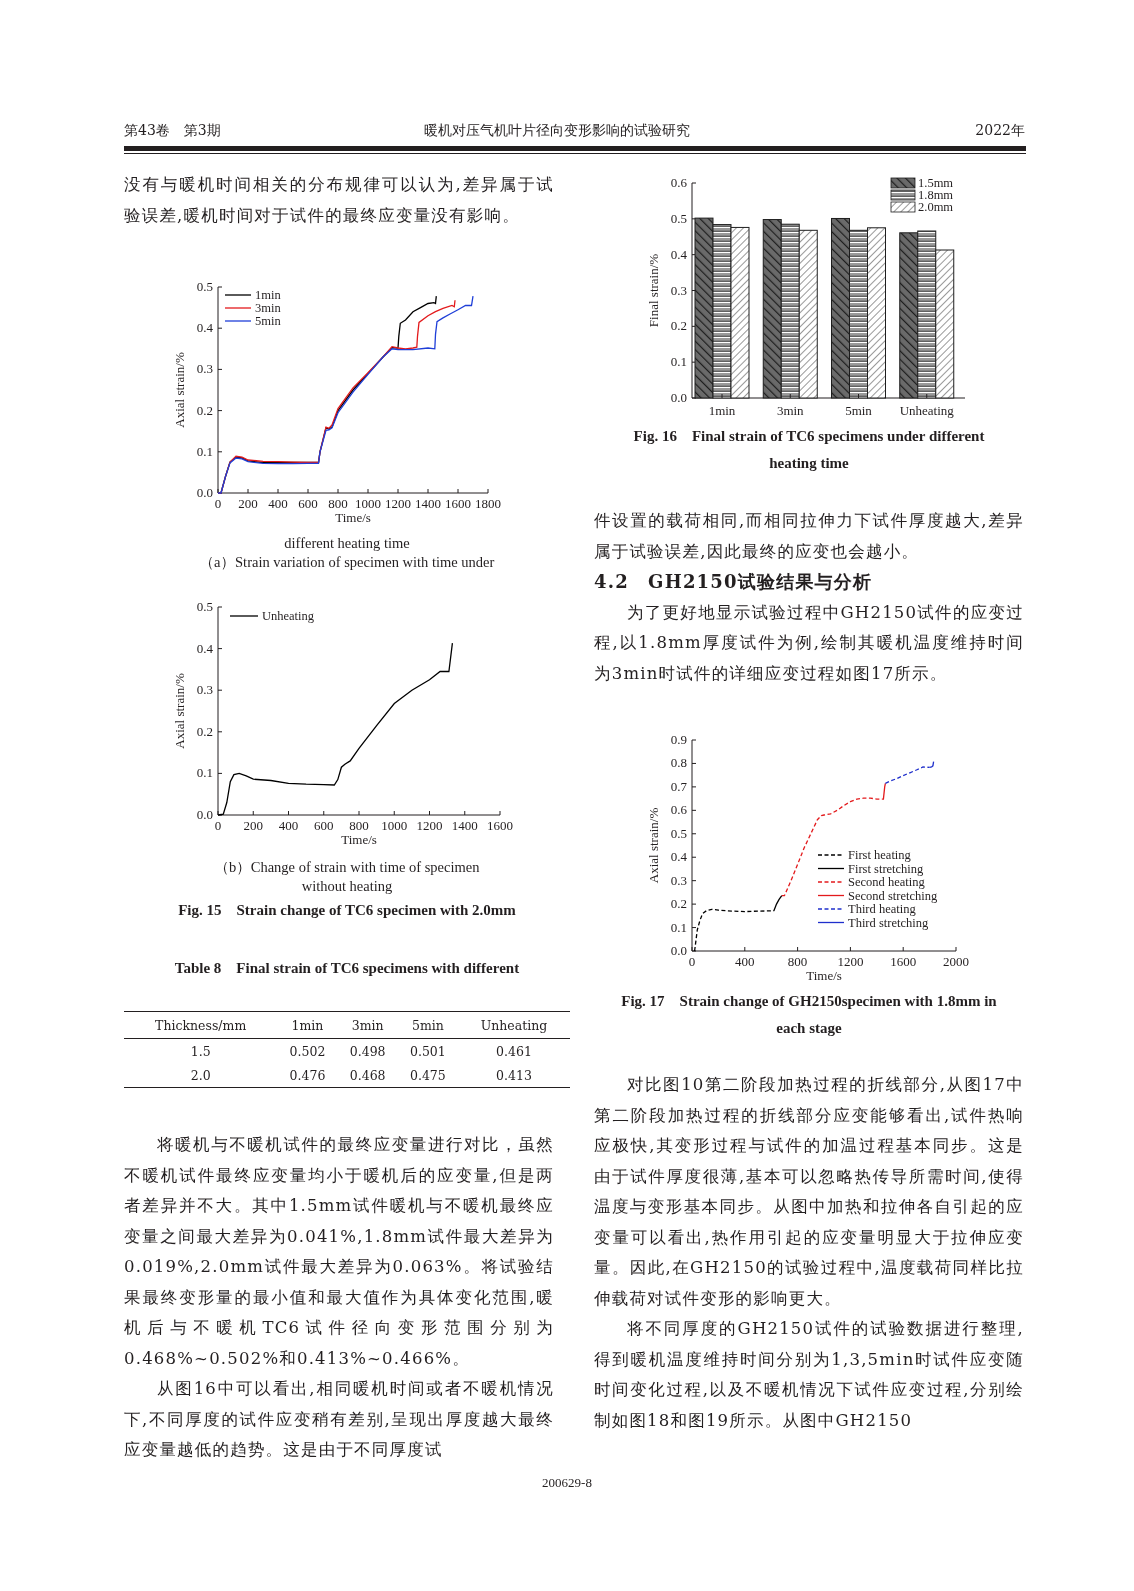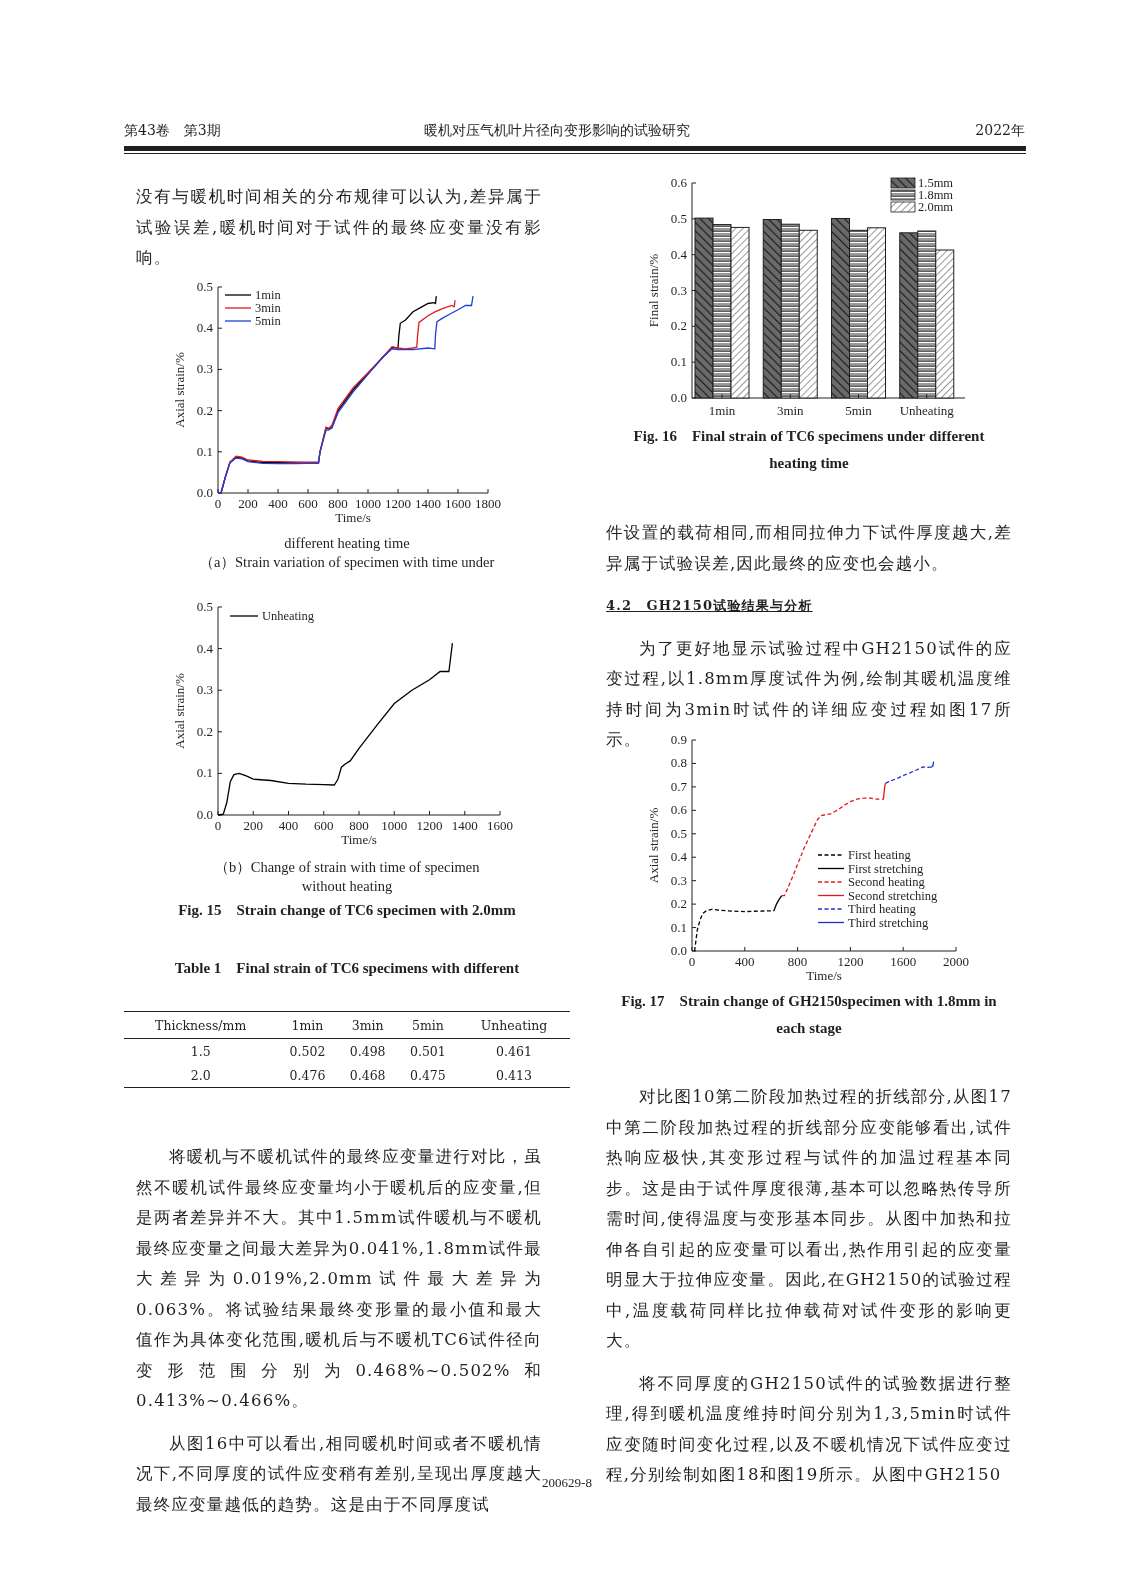--- a/index.html
+++ b/index.html
@@ -6,30 +6,30 @@
   body { width: 1134px; height: 1591px; position: relative; overflow: hidden;
          font-family: "DejaVu Serif", "Liberation Serif", serif; color: #231f20; }
   .abs { position: absolute; }
   .header { left: 124px; top: 120px; width: 902px; height: 26px; font-size: 14px; }
   .header .left { position: absolute; left: 0; top: 2px; }
   .header .center { position: absolute; left: 300px; top: 2px; }
   .header .right { position: absolute; right: 1px; top: 2px; }
   .rule-thick { left: 124px; top: 146px; width: 902px; height: 5px; background: #231f20; }
   .rule-thin { left: 124px; top: 153px; width: 902px; height: 1px; background: #231f20; }
   .para { font-size: 16.5px; line-height: 30.5px; letter-spacing: 1.2px; text-align: justify; }
-  .para p { margin: 12px; }
+  .para p { margin: 0; }
   .indent { text-indent: 2em; }
   .caption { font-family: "Liberation Serif", serif; font-size: 14.5px; text-align: center; line-height: 19px; }
   .figcap { font-family: "Liberation Serif", serif; font-weight: bold; font-size: 15px; text-align: center; line-height: 27px; }
   svg text { font-family: "Liberation Serif", serif; }
   table.t1 { border-collapse: collapse; width: 446px; font-family: "DejaVu Serif", serif; font-size: 12.5px; }
   table.t1 th { font-weight: normal; padding: 6px 0 5px 0; border-top: 1.5px solid #231f20; border-bottom: 1px solid #231f20; text-align: center; }
   table.t1 td { text-align: center; padding: 5px 0 4px 0; }
   table.t1 tr.last td { border-bottom: 1.5px solid #231f20; }
-  .h42 { font-weight: bold; font-size: 13px; font-family: "DejaVu Serif", serif; text-decoration: underline; }
+  .h42 { font-weight: bold; font-size: 18px; font-family: "DejaVu Serif", serif; }
   .footer { left: 0; width: 1134px; top: 1475px; text-align: center; font-size: 13px; font-family: "Liberation Serif", serif; }
 </style>
 </head>
 <body>
 
 <div class="abs header">
   <span class="left">第43卷　第3期</span>
   <span class="center">暖机对压气机叶片径向变形影响的试验研究</span>
   <span class="right">2022年</span>
 </div>
@@ -131,21 +131,21 @@
     <line x1="70" y1="21" x2="98" y2="21" stroke="#000000" stroke-width="1.3"></line>
     <text x="102" y="25" font-size="12.5" fill="#231f20">Unheating</text>
   </svg>
 <div class="abs caption" style="left:124px; top:858px; width:446px;">
   <div>（b）Change of strain with time of specimen</div>
   <div>without heating</div>
 </div>
 <div class="abs figcap" style="left:124px; top:897px; width:446px;">Fig. 15　Strain change of TC6 specimen with 2.0mm</div>
 
 <div class="abs figcap" style="left:124px; top:955px; width:446px;">
-  <div>Table 1　Final strain of TC6 specimens with different</div>
+  <div>Table 8　Final strain of TC6 specimens with different</div>
 </div>
 <table class="abs t1" style="left:124px; top:1011px;">
   <thead>
     <tr>
       <th>Thickness/mm</th>
       <th>1min</th>
       <th>3min</th>
       <th>5min</th>
       <th>Unheating</th>
     </tr>

